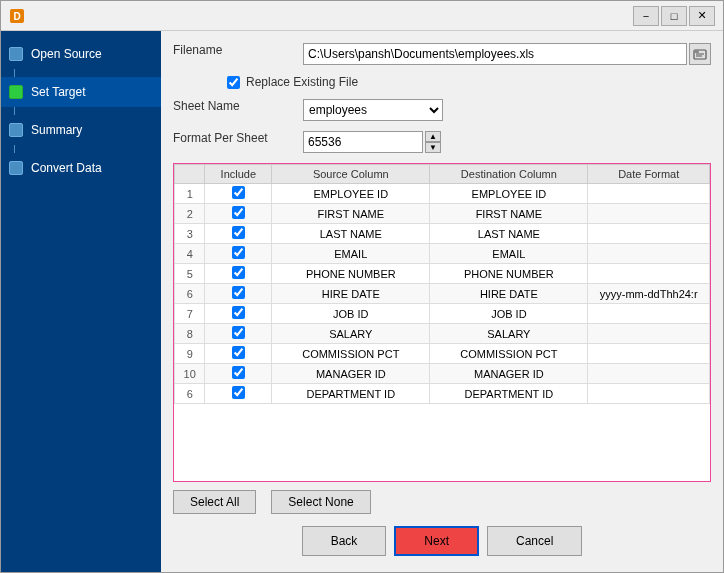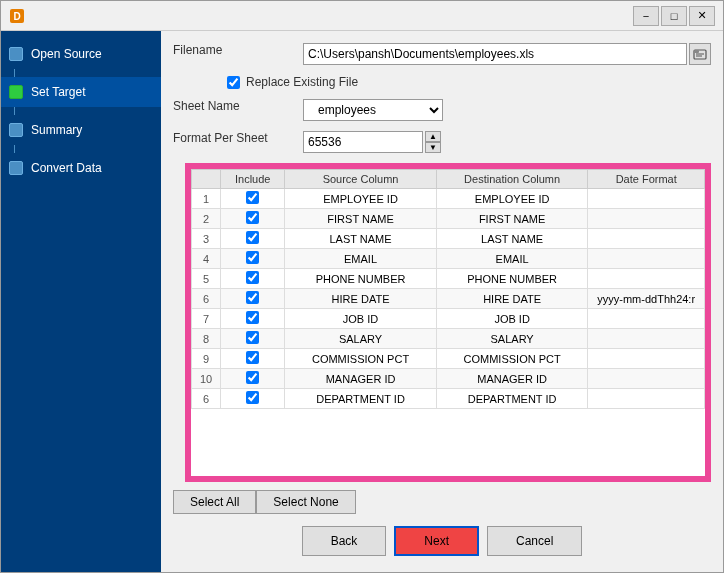--- a/index.html
+++ b/index.html
@@ -27,44 +27,44 @@
 
     .form-row { display: flex; align-items: flex-start; margin-bottom: 10px; }
     .form-label { width: 130px; color: #333; font-size: 12px; }
     .form-input { flex: 1; height: 22px; border: 1px solid #999; background: #fff; padding: 0 4px; font-size: 12px; }
     .form-input-wide { width: 280px; }
     .browse-btn { width: 22px; height: 22px; background: #e0e0e0; border: 1px solid #999; display: flex; align-items: center; justify-content: center; cursor: pointer; margin-left: 2px; }
 
     .checkbox-row { display: flex; align-items: center; margin-bottom: 10px; margin-left: 54px; }
     .checkbox-row input[type=checkbox] { margin-right: 6px; }
     .checkbox-row label { font-size: 12px; color: #333; }
-    .form-select { height: 22px; width: 140px; border: 1px solid #999; background: #fff; font-size: 12px; padding: 0 10px; }
+    .form-select { height: 22px; width: 140px; border: 1px solid #999; background: #fff; font-size: 12px; padding: 0 1px; }
 
     .spinner-wrap { display: flex; flex-direction: column; margin-left: 2px; }
     .spinner-btn { width: 16px; height: 11px; background: #e0e0e0; border: 1px solid #999; display: flex; align-items: center; justify-content: center; cursor: pointer; font-size: 8px; line-height: 1; }
 
     .records-input { width: 120px; height: 22px; border: 1px solid #999; background: #fff; padding: 0 4px; font-size: 12px; }
 
     
-    .table-container { flex: 1; border: 6px solid #ec4899; background: #fff; overflow-y: auto; margin-bottom: 8px; margin-left: 12px; }
+    .table-container { flex: 1; border: 1px solid #ec4899; background: #fff; overflow-y: auto; margin-bottom: 8px; }
     table { width: 100%; border-collapse: collapse; font-size: 11px; }
     thead th { background: #e8e8e8; border: 1px solid #ccc; padding: 3px 6px; text-align: center; font-weight: normal; color: #333; }
     thead th.col-num { width: 25px; text-align: center; }
     thead th.col-include { width: 55px; text-align: center; }
     thead th.col-source { width: 130px; }
     thead th.col-dest { width: 130px; }
     thead th.col-date { width: 100px; }
     tbody tr { border-bottom: 1px solid #e8e8e8; }
     tbody tr:nth-child(even) { background: #f8f8f8; }
     tbody td { border: 1px solid #ddd; padding: 2px 4px; text-align: center; }
     tbody td.col-num { text-align: center; color: #555; }
     tbody td.col-include { text-align: center; }
     tbody td input[type=checkbox] { margin: 0; }
 
-    .bottom-btns { display: flex; gap: 0; margin-bottom: 8px; }
+    .bottom-btns { display: flex; gap: 15px; margin-bottom: 8px; }
     .bottom-btns button { padding: 4px 16px; font-size: 12px; border: 1px solid #999; background: #e0e0e0; cursor: pointer; }
 
     .footer-btns { display: flex; gap: 8px; justify-content: center; padding: 4px 0; }
     .footer-btns button { padding: 6px 28px; font-size: 12px; border: 1px solid #999; background: #e0e0e0; cursor: pointer; }
     .footer-btns button.primary { background: #ef4444; border: 2px solid #0055cc; }
     .connector-line { width: 1px; height: 8px; background: #4a8fc4; margin-left: 13px; }
   </style>
 </head>
 <body>
 

